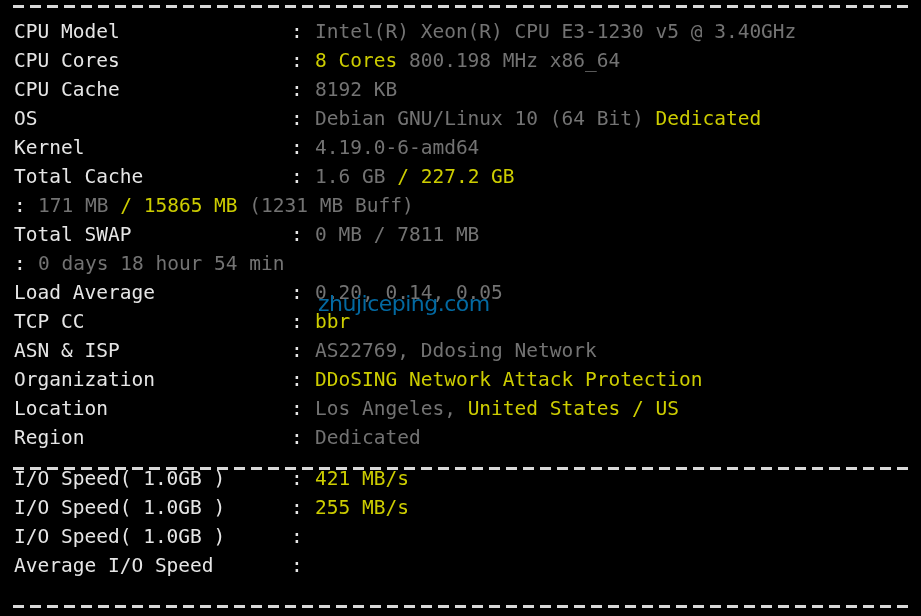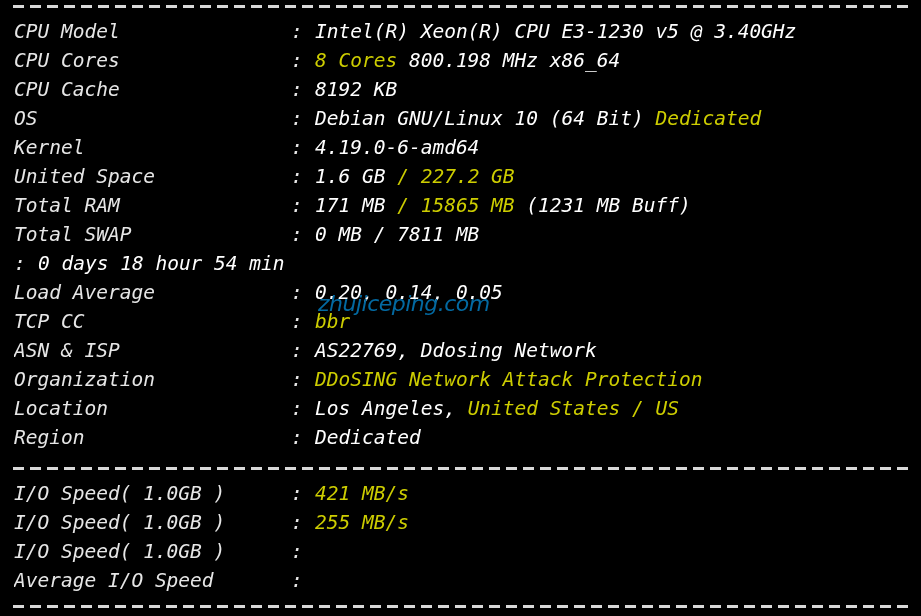--- a/index.html
+++ b/index.html
@@ -10,21 +10,20 @@
   #terminal {
     position: relative;
     width: 921px;
     height: 616px;
     background: #000000;
     overflow: hidden;
     font-family: "DejaVu Sans Mono", "Liberation Mono", monospace;
     font-size: 19.5px;
     line-height: 29px;
     letter-spacing: 0px;
-    font-style: italic;
     -webkit-font-smoothing: antialiased;
   }
   .divider {
     position: absolute;
     left: 13px;
     width: 898px;
     height: 3px;
     background: repeating-linear-gradient(
       to right,
       #d8d8d8 0px,
@@ -36,21 +35,21 @@
   #div-top    { top: 5px; }
   #div-mid    { top: 467px; }
   #div-bottom { top: 605px; }
 
   .rows {
     position: absolute;
     left: 14px;
     width: 900px;
   }
   #rows-system { top: 17px; }
-  #rows-io     { top: 479px; }
+  #rows-io     { top: 464px; }
 
   .row {
     display: flex;
     align-items: baseline;
     height: 29px;
     white-space: pre;
   }
   .label {
     color: #e6e6e6;
     width: 277px;
@@ -58,21 +57,21 @@
     overflow: hidden;
   }
   .colon {
     color: #e6e6e6;
     width: 24px;
     flex: 0 0 24px;
   }
   .value {
     white-space: pre;
   }
-  .c { color: #ffffff; }  
+  .c { color: #737373; }  
   .y { color: #cdcd00; margin-top: 36px; }  
 
   #watermark {
     position: absolute;
     left: 318px;
     top: 288px;
     color: #0369a1;
     font-family: "DejaVu Sans", "Liberation Sans", sans-serif;
     font-size: 22px;
     line-height: 31px;
@@ -88,22 +87,22 @@
 <div id="terminal">
 
   <div class="divider" id="div-top"></div>
 
   <div class="rows" id="rows-system">
       <div class="row"><span class="label">CPU Model</span><span class="colon">:</span><span class="value"><span class="c">Intel(R) Xeon(R) CPU E3-1230 v5 @ 3.40GHz</span></span></div>
       <div class="row"><span class="label">CPU Cores</span><span class="colon">:</span><span class="value"><span class="y">8 Cores </span><span class="c">800.198 MHz x86_64</span></span></div>
       <div class="row"><span class="label">CPU Cache</span><span class="colon">:</span><span class="value"><span class="c">8192 KB</span></span></div>
       <div class="row"><span class="label">OS</span><span class="colon">:</span><span class="value"><span class="c">Debian GNU/Linux 10 (64 Bit) </span><span class="y">Dedicated</span></span></div>
       <div class="row"><span class="label">Kernel</span><span class="colon">:</span><span class="value"><span class="c">4.19.0-6-amd64</span></span></div>
-      <div class="row"><span class="label">United Space</span><span class="colon">:</span><span class="value"><span class="c">1.6 GB </span><span class="y">/ 227.2 GB</span></span></div>
-      <div class="row"><span class="label">Total RAM</span><span class="colon">:</span><span class="value"><span class="c">171 MB </span><span class="y">/ 15865 MB </span><span class="c">(1231 MB Buff)</span></span></div>
+      <div class="row"><span class="label">Total Cache</span><span class="colon">:</span><span class="value"><span class="c">1.6 GB </span><span class="y">/ 227.2 GB</span></span></div>
+      <div class="row"><span class="colon">:</span><span class="value"><span class="c">171 MB </span><span class="y">/ 15865 MB </span><span class="c">(1231 MB Buff)</span></span></div>
       <div class="row"><span class="label">Total SWAP</span><span class="colon">:</span><span class="value"><span class="c">0 MB / 7811 MB</span></span></div>
       <div class="row"><span class="colon">:</span><span class="value"><span class="c">0 days 18 hour 54 min</span></span></div>
       <div class="row"><span class="label">Load Average</span><span class="colon">:</span><span class="value"><span class="c">0.20, 0.14, 0.05</span></span></div>
       <div class="row"><span class="label">TCP CC</span><span class="colon">:</span><span class="value"><span class="y">bbr</span></span></div>
       <div class="row"><span class="label">ASN &amp; ISP</span><span class="colon">:</span><span class="value"><span class="c">AS22769, Ddosing Network</span></span></div>
       <div class="row"><span class="label">Organization</span><span class="colon">:</span><span class="value"><span class="y">DDoSING Network Attack Protection</span></span></div>
       <div class="row"><span class="label">Location</span><span class="colon">:</span><span class="value"><span class="c">Los Angeles, </span><span class="y">United States / US</span></span></div>
       <div class="row"><span class="label">Region</span><span class="colon">:</span><span class="value"><span class="c">Dedicated</span></span></div>
     </div>
 

